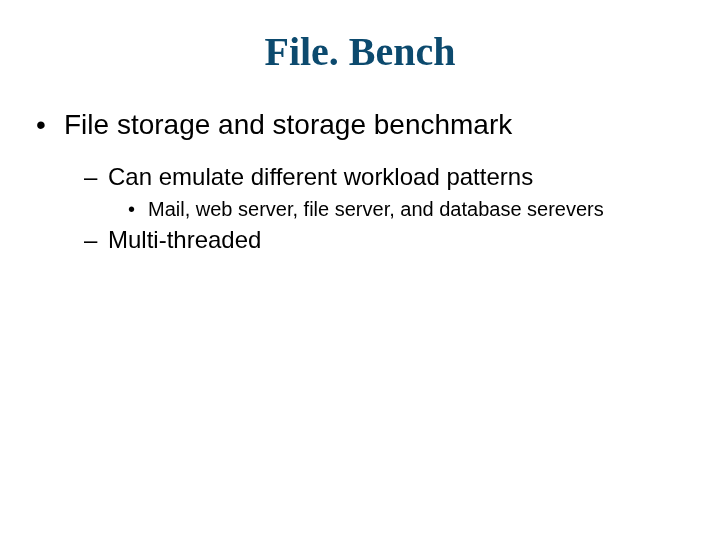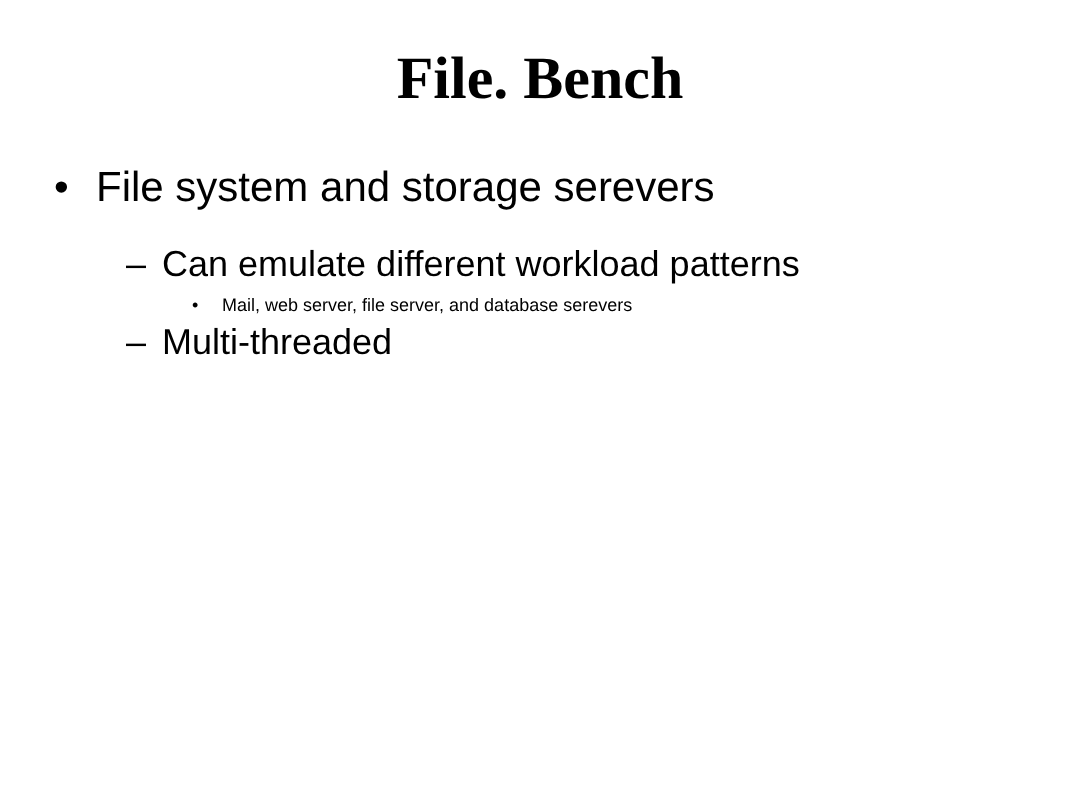--- a/index.html
+++ b/index.html
@@ -16,21 +16,21 @@
   .slide {
     width: 720px;
     height: 540px;
     position: relative;
     box-sizing: border-box;
   }
   .title {
     text-align: center;
     font-family: "Comic Sans MS", "Comic Sans", cursive;
     font-weight: bold;
-    color: #000000;
+    color: #0c4a6e;
     font-size: 40px;
     margin-top: 28px;
     margin-bottom: 32px;
   }
   .content {
     padding-left: 36px;
     padding-right: 40px;
   }
   ul.level1 {
     list-style: none;
@@ -62,21 +62,21 @@
     content: "–";
     display: inline-block;
     width: 24px;
   }
   ul.level3 {
     list-style: none;
     padding: 0;
     margin: 2px 0 2px 44px;
   }
   ul.level3 > li {
-    font-size: 12px;
+    font-size: 20px;
     line-height: 1.3;
     margin-bottom: 2px;
     text-indent: -20px;
     padding-left: 20px;
   }
   ul.level3 > li::before {
     content: "•";
     display: inline-block;
     width: 20px;
     text-indent: 0;
@@ -84,21 +84,21 @@
 </style>
 </head>
 <body>
 
 <div class="slide">
 
   <div class="title">File. Bench</div>
 
   <div class="content">
     <ul class="level1">
-      <li><span>File system and storage serevers</span>
+      <li><span>File storage and storage benchmark</span>
         <ul class="level2">
           <li><span>Can emulate different workload patterns</span>
             <ul class="level3">
               <li><span>Mail, web server, file server, and database serevers</span></li>
             </ul>
           </li>
           <li><span>Multi-threaded</span></li>
         </ul>
       </li>
     </ul>

